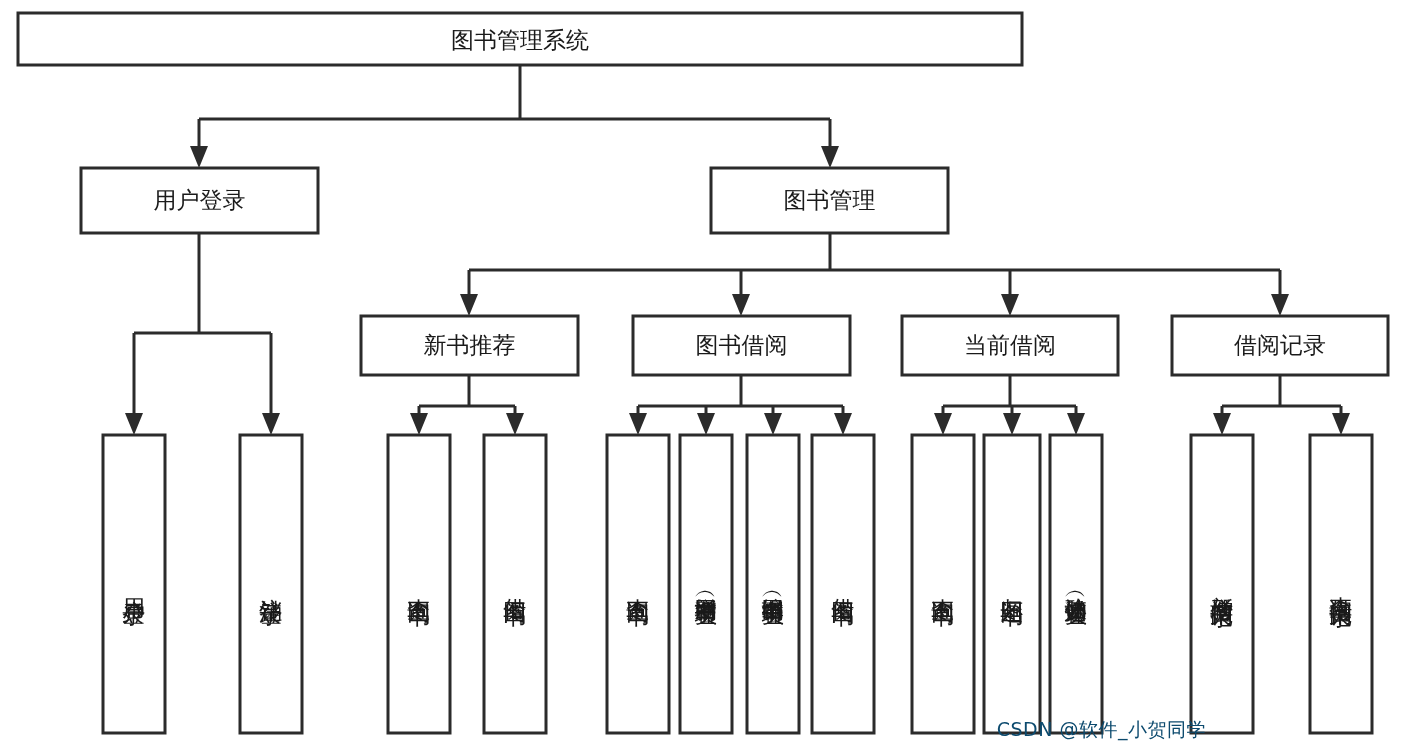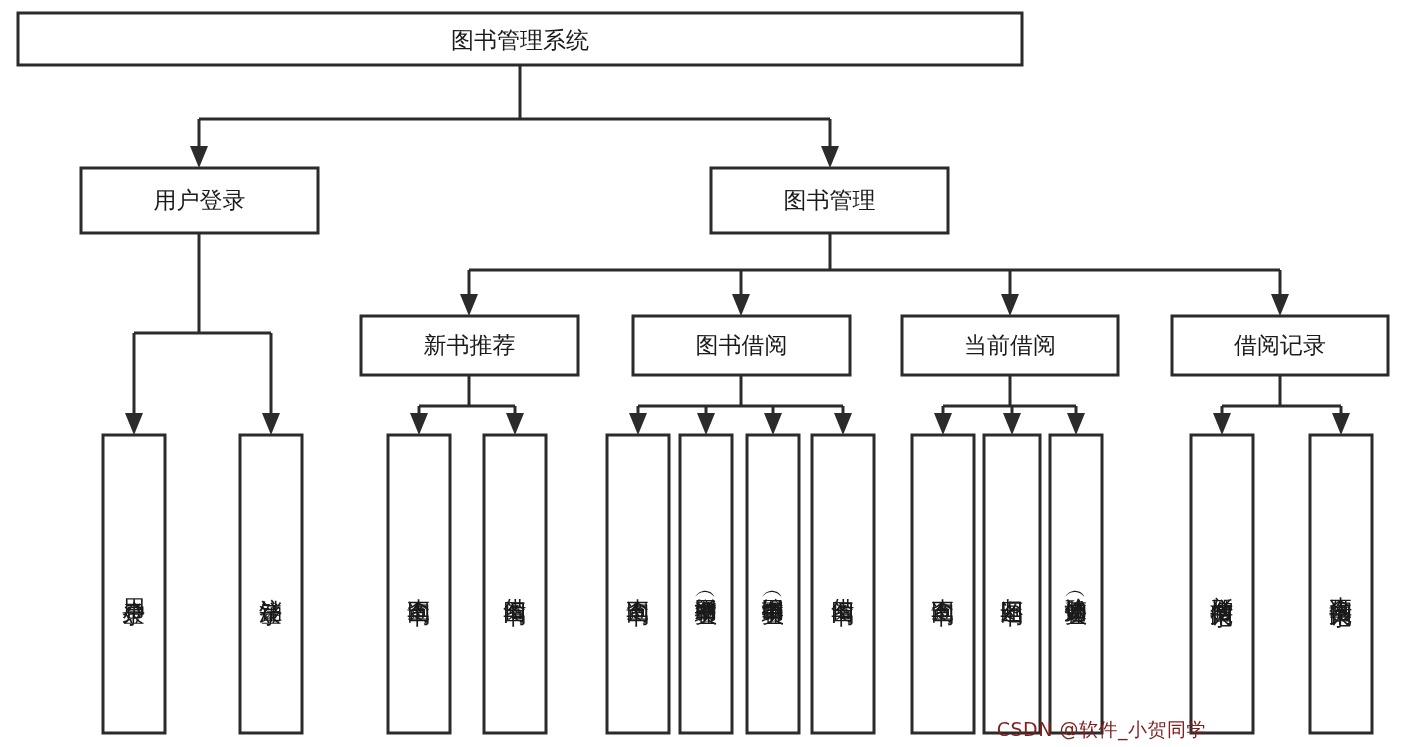--- a/index.html
+++ b/index.html
@@ -64,21 +64,21 @@
     justify-content: center;
     white-space: nowrap;
     pointer-events: none;
   }
   .watermark {
     position: absolute;
     right: 8px;
     bottom: 4px;
     font-family: "DejaVu Sans", "Liberation Sans", sans-serif;
     font-size: 19px;
-    color: #7f1d1d;
+    color: #0c4a6e;
     white-space: nowrap;
     letter-spacing: 0.5px;
   }
 </style>
 </head>
 <body>
 
 <div id="diagram-root">
 
   <svg id="diagram-svg" viewBox="0 0 1405 747" xmlns="http://www.w3.org/2000/svg">

